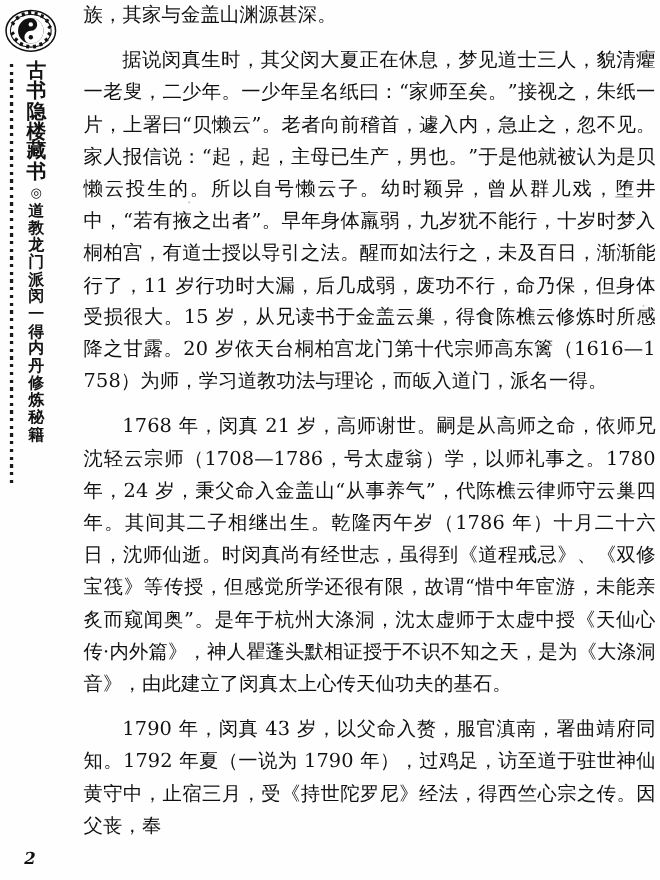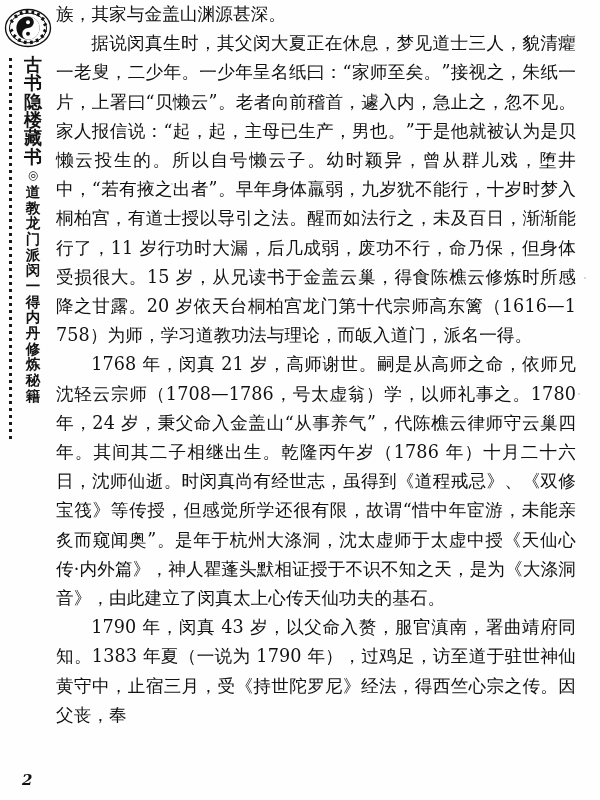--- a/index.html
+++ b/index.html
@@ -78,21 +78,21 @@
   }
   .vt-small {
     font-size: 14.5px;
     line-height: 1.08;
   }
   .vt-char { display: block; }
 
   
   #body-col {
     position: absolute;
-    left: 56px;
+    left: 76px;
     top: 0px;
     width: 520px;
     height: 760px;
   }
 
   .para {
     font-family: "DejaVu Serif", serif;
     font-size: 17.6px;
     line-height: 29.2px;
     color: #111111;
@@ -100,21 +100,21 @@
     text-justify: inter-character;
     text-align-last: left;
     margin: 0;
     letter-spacing: 0.1px;
     word-break: break-all;
   }
   .para.indent {
     text-indent: 2em;
   }
   .para + .para {
-    margin-top: 0px;
+    margin-top: 12px;
   }
 
   
   #p0 { text-align: left; }
 
   
   #page-number {
     position: absolute;
     left: 22px;
     top: 771px;
@@ -204,21 +204,21 @@
           <span class="vt-char">秘</span>
           <span class="vt-char">籍</span>
         </span>
     </div>
   </div>
 
   <div id="body-col">
     <p id="p0" class="para">族，其家与金盖山渊源甚深。</p>
     <p id="p1" class="para indent">据说闵真生时，其父闵大夏正在休息，梦见道士三人，貌清癯一老叟，二少年。一少年呈名纸曰：“家师至矣。”接视之，朱纸一片，上署曰“贝懒云”。老者向前稽首，遽入内，急止之，忽不见。家人报信说：“起，起，主母已生产，男也。”于是他就被认为是贝懒云投生的。所以自号懒云子。幼时颖异，曾从群儿戏，堕井中，“若有掖之出者”。早年身体羸弱，九岁犹不能行，十岁时梦入桐柏宫，有道士授以导引之法。醒而如法行之，未及百日，渐渐能行了，11 岁行功时大漏，后几成弱，废功不行，命乃保，但身体受损很大。15 岁，从兄读书于金盖云巢，得食陈樵云修炼时所感降之甘露。20 岁依天台桐柏宫龙门第十代宗师高东篱（1616—1758）为师，学习道教功法与理论，而皈入道门，派名一得。</p>
     <p id="p2" class="para indent">1768 年，闵真 21 岁，高师谢世。嗣是从高师之命，依师兄沈轻云宗师（1708—1786，号太虚翁）学，以师礼事之。1780 年，24 岁，秉父命入金盖山“从事养气”，代陈樵云律师守云巢四年。其间其二子相继出生。乾隆丙午岁（1786 年）十月二十六日，沈师仙逝。时闵真尚有经世志，虽得到《道程戒忌》、《双修宝筏》等传授，但感觉所学还很有限，故谓“惜中年宦游，未能亲炙而窥闻奥”。是年于杭州大涤洞，沈太虚师于太虚中授《天仙心传·内外篇》，神人瞿蓬头默相证授于不识不知之天，是为《大涤洞音》，由此建立了闵真太上心传天仙功夫的基石。</p>
-    <p id="p3" class="para indent">1790 年，闵真 43 岁，以父命入赘，服官滇南，署曲靖府同知。1383 年夏（一说为 1790 年），过鸡足，访至道于驻世神仙黄守中，止宿三月，受《持世陀罗尼》经法，得西竺心宗之传。因父丧，奉</p>
+    <p id="p3" class="para indent">1790 年，闵真 43 岁，以父命入赘，服官滇南，署曲靖府同知。1792 年夏（一说为 1790 年），过鸡足，访至道于驻世神仙黄守中，止宿三月，受《持世陀罗尼》经法，得西竺心宗之传。因父丧，奉</p>
   </div>
 
   <div id="page-number">2</div>
 
   <div class="speck" style="left:171px; top:183px; width:2px; height:2px;"></div>
   <div class="speck" style="left:578px; top:393px; width:2px; height:2px;"></div>
   <div class="speck" style="left:584px; top:277px; width:2px; height:2px;"></div>
 
 </div>
 

